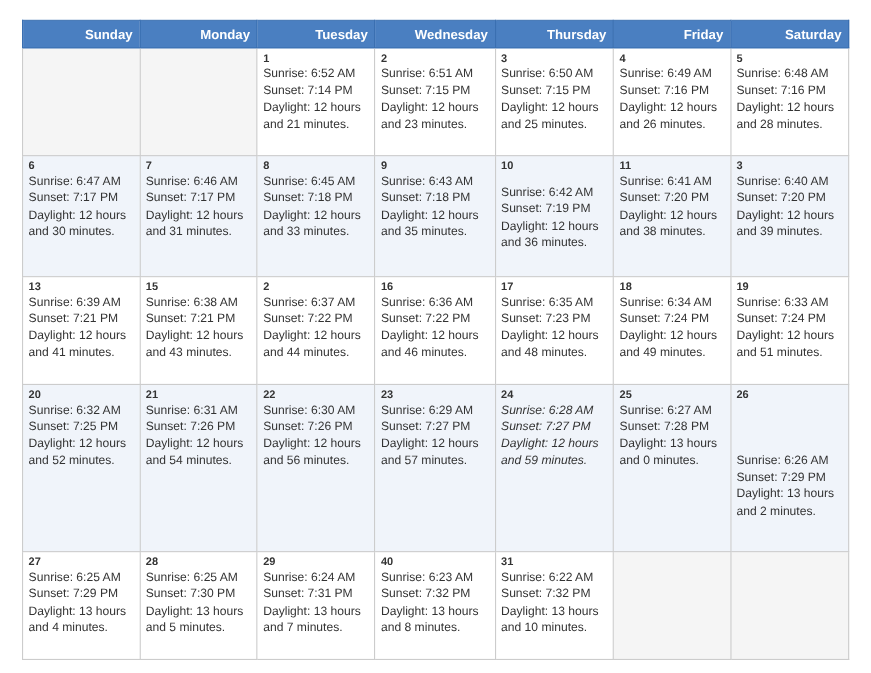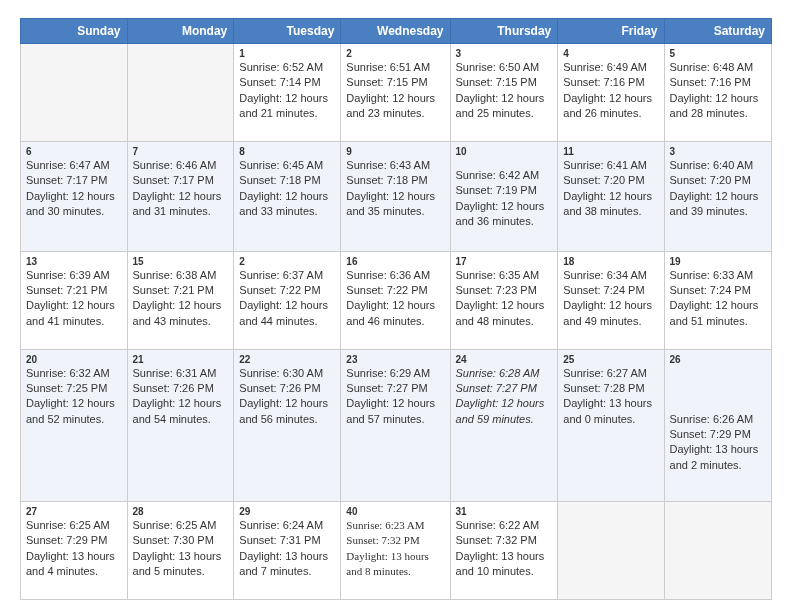--- a/index.html
+++ b/index.html
@@ -286,21 +286,21 @@
 Daylight: 13 hours and 5 minutes.</div>
           </td>
           <td>
             <span class="day-num">29</span>
             <div class="day-info" style="white-space: pre-line;">Sunrise: 6:24 AM
 Sunset: 7:31 PM
 Daylight: 13 hours and 7 minutes.</div>
           </td>
           <td>
             <span class="day-num">40</span>
-            <div class="day-info" style="white-space: pre-line; font-family: Liberation Serif, serif;">Sunrise: 6:23 AM
+            <div class="day-info" style="white-space: pre-line;">Sunrise: 6:23 AM
 Sunset: 7:32 PM
 Daylight: 13 hours and 8 minutes.</div>
           </td>
           <td>
             <span class="day-num">31</span>
             <div class="day-info" style="white-space: pre-line;">Sunrise: 6:22 AM
 Sunset: 7:32 PM
 Daylight: 13 hours and 10 minutes.</div>
           </td>
           <td class="empty"></td>

